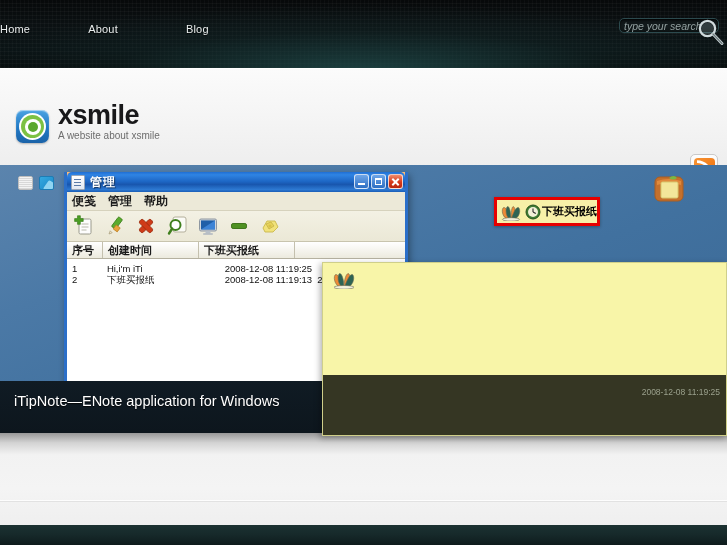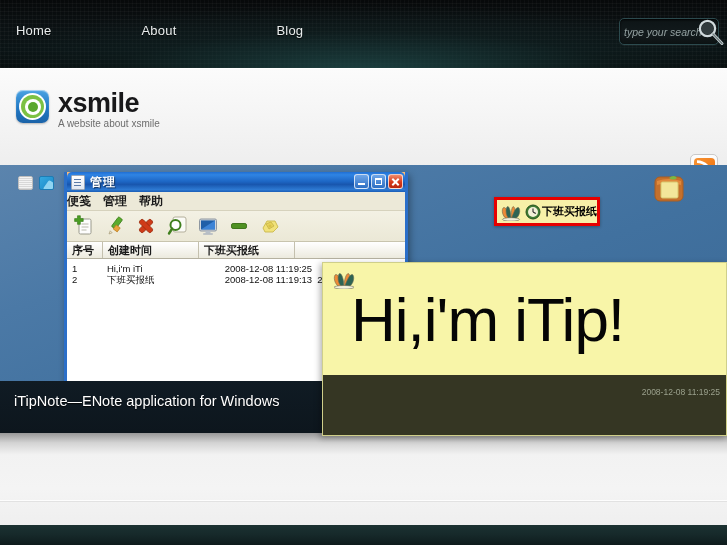--- a/index.html
+++ b/index.html
@@ -28,39 +28,39 @@
     overflow: hidden;
   }
   #topnav .navlist {
     position: absolute;
     left: 0; top: 23px;
     display: flex;
     align-items: center;
   }
   #topnav .navitem {
     color: #e9eded;
-    font-size: 13px;
-    padding: 0 16px;
+    font-size: 11px;
+    padding: 0 0;
     margin-right: 32px;
     white-space: nowrap;
     letter-spacing: 0.2px;
     text-shadow: 0 1px 1px rgba(0,0,0,0.8);
     cursor: pointer;
   }
   #topnav .navitem:first-child { margin-left: 0px; }
 
   .searchwrap {
     position: absolute;
     right: 8px; top: 18px;
     width: 100px; height: 27px;
   }
   .searchbox {
     position: absolute;
     left: 0; top: 0;
-    width: 100px; height: 27px;
+    width: 100px; height: 15px;
     box-sizing: border-box;
     border-radius: 5px;
     border: 1px solid #2c4a4e;
     background: linear-gradient(180deg, #0d1416 0%, #121a1c 60%, #0c1213 100%);
     box-shadow: inset 0 1px 2px rgba(0,0,0,0.9), 0 1px 0 rgba(255,255,255,0.05);
     color: #9aa6a6;
     font-size: 10.5px;
     font-style: italic;
     font-family: "Liberation Sans", sans-serif;
     padding: 0 4px;
@@ -77,23 +77,23 @@
   
   #header {
     position: absolute;
     left: 0; top: 68px;
     width: 727px; height: 97px;
     background: linear-gradient(180deg, #fbfbfb 0%, #f4f4f4 55%, #eeeeee 100%);
     border-top: 1px solid #ffffff;
   }
   .brand {
     position: absolute;
-    left: 4px; top: 19px;
-    display: flex;
-    align-items: flex-start;
+    left: 4px; top: 31px;
+    display: flex;
+    align-items: flex-end;
     padding-left: 12px;
   }
   .logo-mark {
     width: 33px; height: 33px;
     border-radius: 7px;
     background: linear-gradient(180deg, #4ba3e3 0%, #2178c4 55%, #1b63a8 100%);
     box-shadow: inset 0 1px 1px rgba(255,255,255,0.55), 0 1px 2px rgba(0,0,0,0.25);
     position: relative;
     flex: none;
     margin-top: 2px;
@@ -268,20 +268,21 @@
     width: 9px; height: 2px; background: #fff;
   }
   .xp-btn.close::before { transform: rotate(45deg); }
   .xp-btn.close::after  { transform: rotate(-45deg); }
 
   .xp-menubar {
     height: 18px;
     background: #ece9d8;
     display: flex;
     align-items: center;
+    padding-left: 5px;
     border-bottom: 1px solid #d6d2bd;
   }
   .xp-menu {
     font-size: 12px;
     color: #1b1b1b;
     margin-right: 12px;
     cursor: pointer;
     font-weight: bold;
   }
   .xp-toolbar {
@@ -633,21 +634,20 @@
 <div class="sticky">
   <svg class="s-icon" viewBox="0 0 26 20">
     <g stroke="#6b6b50" stroke-width="0.6">
       <path d="M13 19 C4 19 2 9 4 6 C6 4 9 8 13 19z" fill="#ef8a36"></path>
       <path d="M13 19 C7 17 6 8 8 5 C10 3 13 9 13 19z" fill="#2e6454"></path>
       <path d="M13 19 C13 9 16 3 18 5 C20 8 19 17 13 19z" fill="#ef8a36"></path>
       <path d="M13 19 C17 8 20 4 22 6 C24 9 22 19 13 19z" fill="#2e6454"></path>
       <ellipse cx="13" cy="18.3" rx="10" ry="1.8" fill="#f4f1dd"></ellipse>
     </g>
   </svg>
-  <div class="s-text">Hi,i'm iTip!</div>
   <div class="s-dark">
     <div class="s-time">2008-12-08 11:19:25</div>
   </div>
 </div>
 
 <div id="content">
   <div class="topshadow"></div>
   <div class="divider"></div>
 </div>
 

